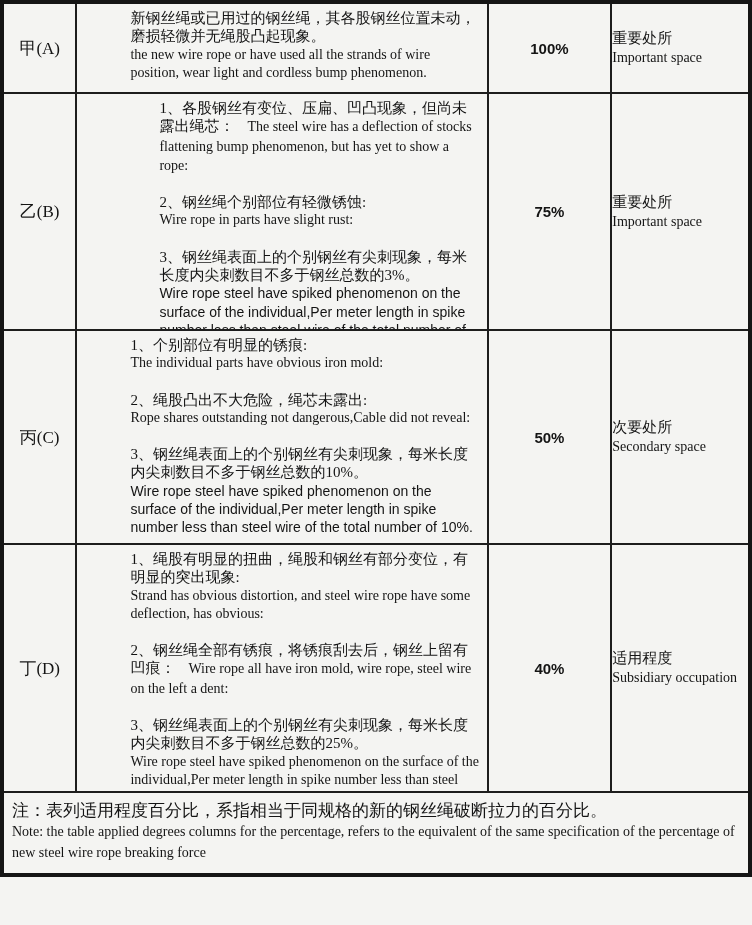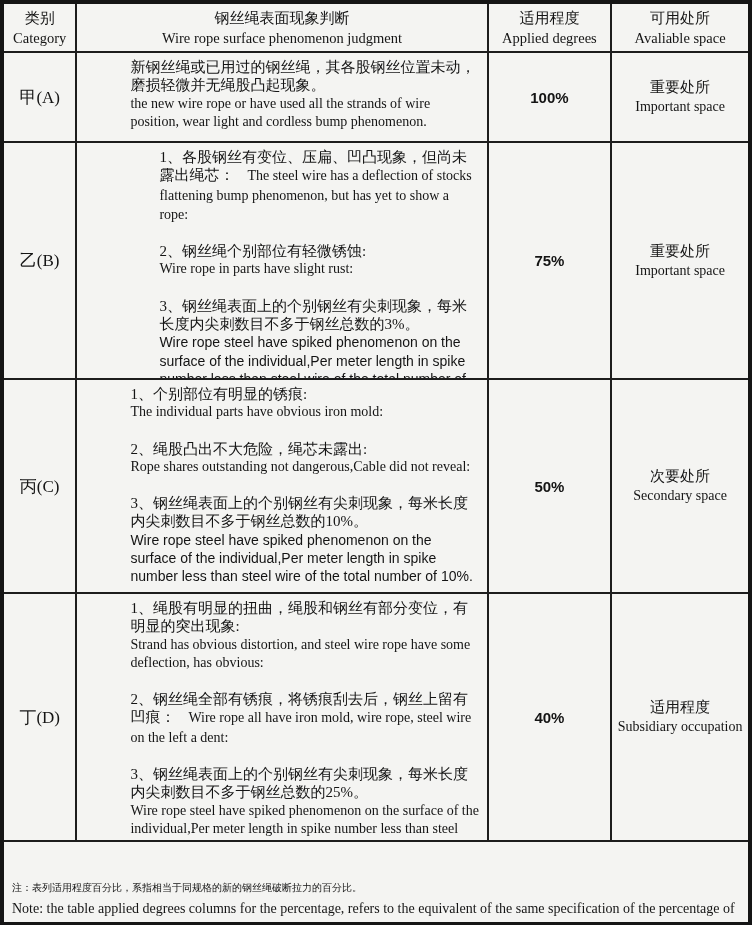--- a/index.html
+++ b/index.html
@@ -10,74 +10,56 @@
   td,th{border:2px solid #1d1d1d;box-sizing:border-box;padding:0;vertical-align:middle;
     font-weight:normal;}
   
   th{height:50px;text-align:center;}
   .hzh{font-size:15px;line-height:20px;display:block;}
   .hen{font-size:14.5px;line-height:20px;display:block;}
   
   .ccell{text-align:center;font-size:17px;}
   .dcell{text-align:center;font-family:Liberation Sans, sans-serif;
     font-size:15px;font-weight:bold;}
-  .scell{text-align:center;}
+  .scell{}
   .szh{display:block;font-size:15px;line-height:20px;}
   .sen{display:block;font-size:14px;line-height:20px;}
   
   .jcell{vertical-align:top;}
   .jwrap{overflow:hidden;padding:5px 6px 4px 8px;margin-left:45px;}
   .h-a{height:79px;}
   .h-b{height:226px;padding-left:37px;}
   .h-c{height:203px;border-radius:10px;}
   .h-d{height:237px;}
   .item{line-height:18.3px;}
   .item + .item{margin-top:18px;}
   .zh{font-size:15px;}
   .en{font-size:14px;}
   div.zh,div.en{display:block;}
   .flowgap{margin-left:13px;}
   .sans{font-family:"Liberation Sans","DejaVu Sans",sans-serif;}
   
   .ncell{vertical-align:top;}
   .nwrap{padding:7px 8px 4px 8px;height:69px;overflow:hidden;}
-  .nzh{display:block;font-size:10px;line-height:21px;margin-top:28px;}
+  .nzh{display:block;font-size:17px;line-height:21px;}
   .nen{display:block;font-size:14px;line-height:21px;}
 </style>
 </head>
 <body>
 
 <div class="doc">
 <table class="main">
   <colgroup>
     <col style="width:74px">
         <col style="width:409px">
         <col style="width:123px">
         <col style="width:138px">
   </colgroup>
 
   <tbody>
-        <tr>
-    <th>
-      <span class="hzh">类别</span>
-      <span class="hen">Category</span>
-    </th>
-    <th>
-      <span class="hzh">钢丝绳表面现象判断</span>
-      <span class="hen">Wire rope surface phenomenon judgment</span>
-    </th>
-    <th>
-      <span class="hzh">适用程度</span>
-      <span class="hen">Applied degrees</span>
-    </th>
-    <th>
-      <span class="hzh">可用处所</span>
-      <span class="hen">Avaliable space</span>
-    </th>
-  </tr>
 
   <tr>
     <td class="ccell">甲(A)</td>
     <td class="jcell">
       <div class="jwrap h-a">
         <div class="item">
           <div class="zh">新钢丝绳或已用过的钢丝绳，其各股钢丝位置未动，磨损轻微并无绳股凸起现象。</div>
           <div class="en">the new wire rope or have used all the strands of wire position, wear light and cordless bump phenomenon.</div>
         </div>
       </div>

